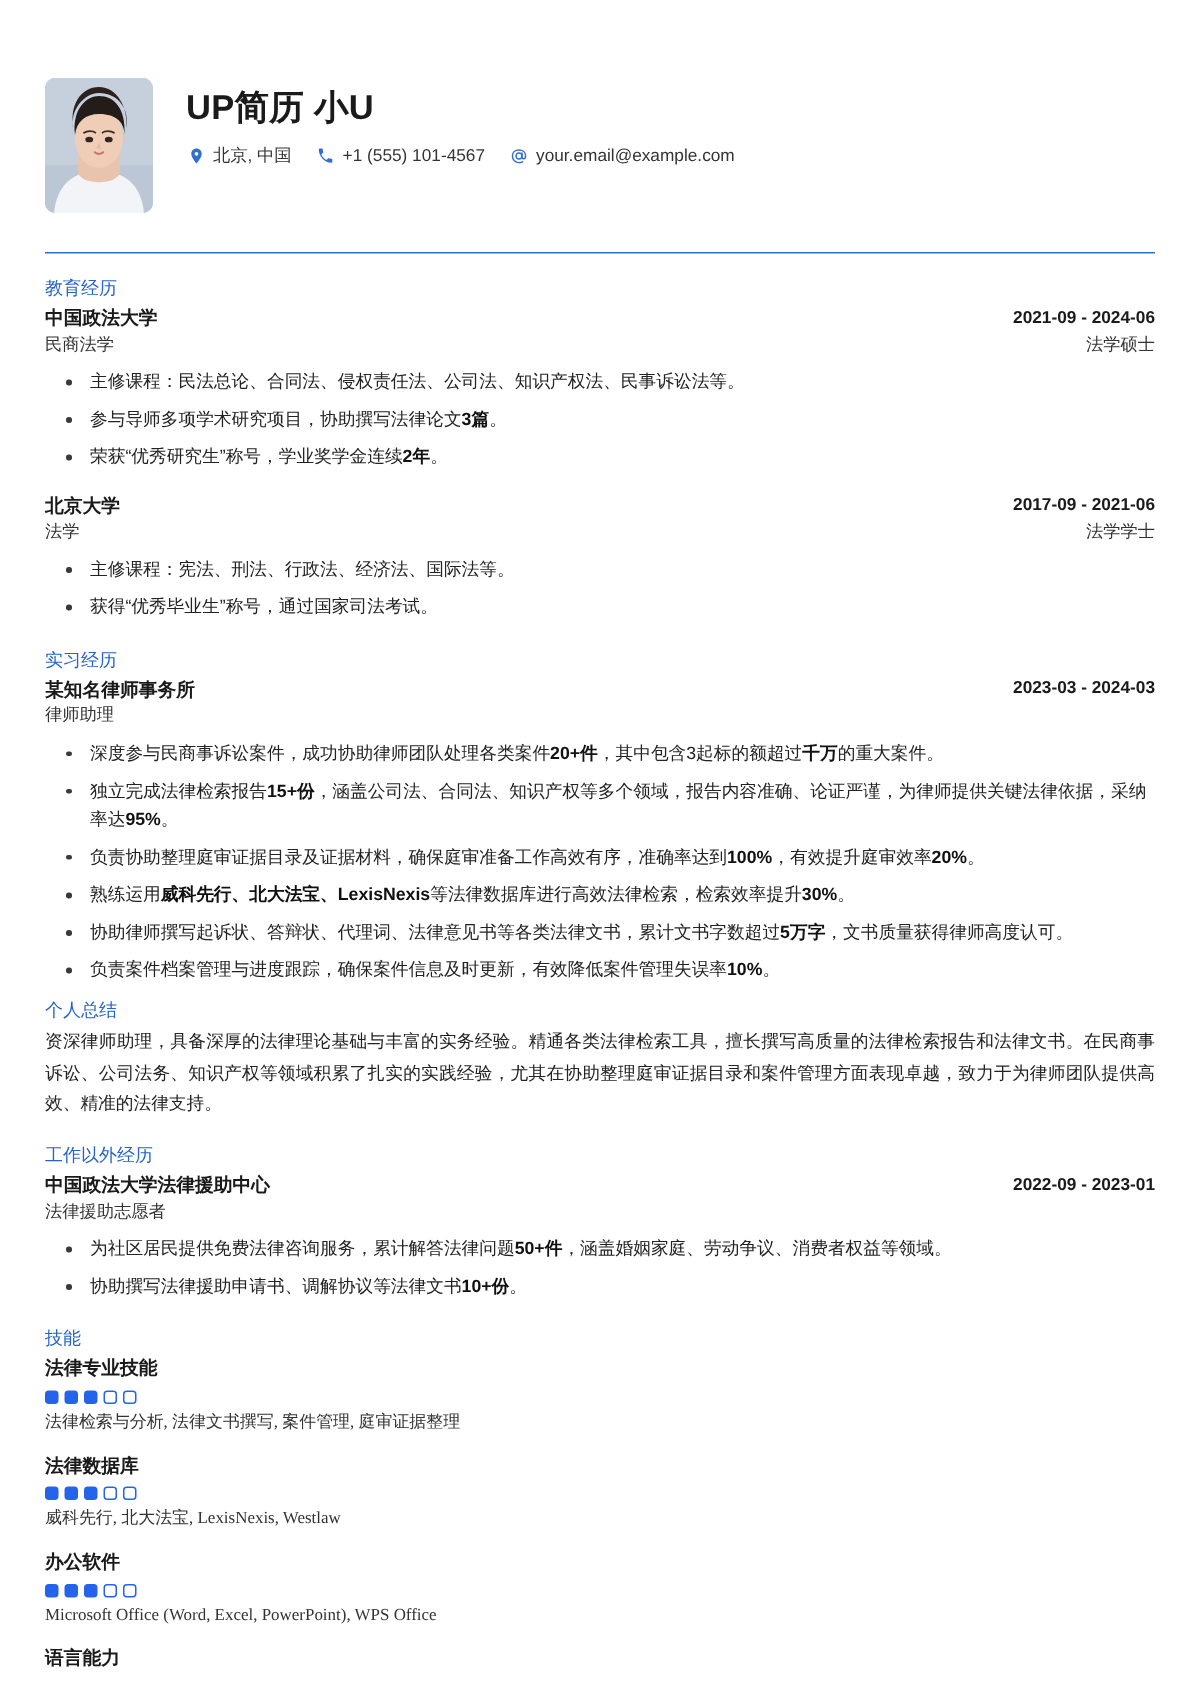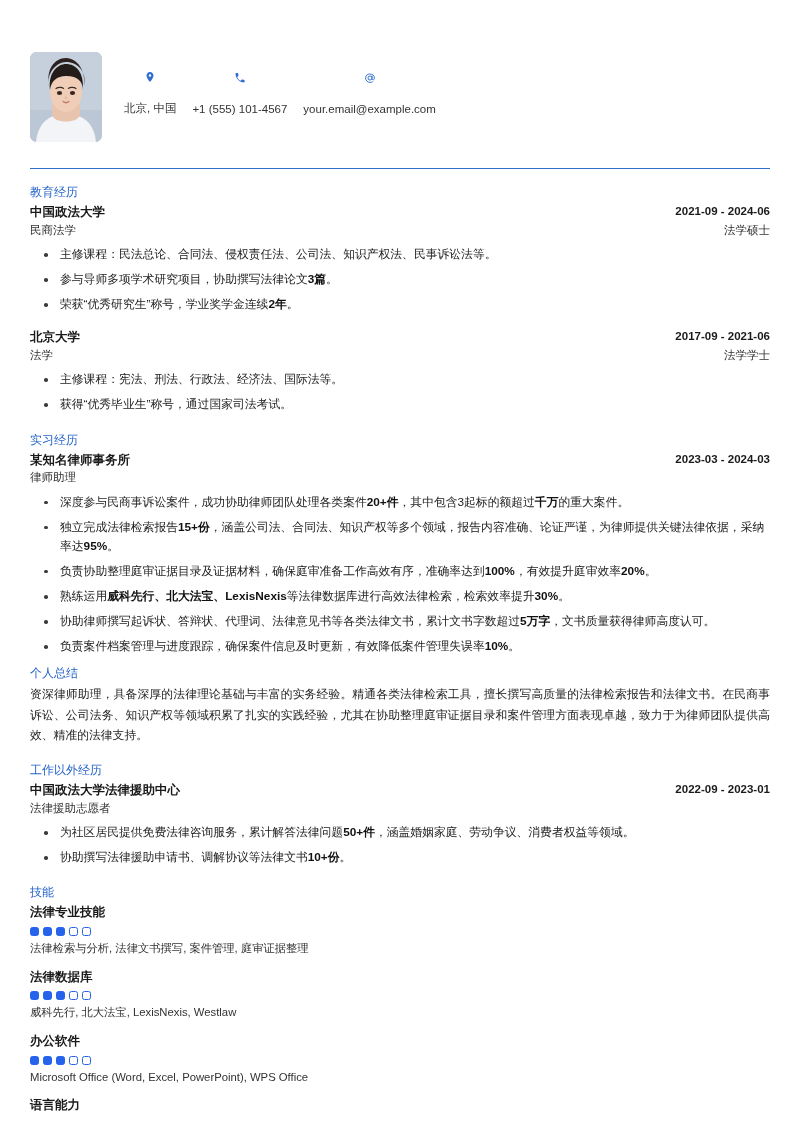--- a/index.html
+++ b/index.html
@@ -54,24 +54,23 @@
     display: flex;
     align-items: center;
     flex-wrap: wrap;
     gap: 0;
     font-size: 11.5px;
     color: #333333;
   }
   .contact {
     display: inline-flex;
     align-items: center;
-    gap: 18px;
+    gap: 5px;
     margin-right: 16px;
     white-space: nowrap;
-    flex-direction: column;
   }
   .contact .ci {
     display: inline-flex;
     align-items: center;
     justify-content: center;
     width: 13px;
     height: 13px;
     color: #2f6fd0;
     flex: 0 0 auto;
   }
@@ -94,21 +93,21 @@
     line-height: 1.5;
     margin-bottom: 2px;
   }
 
   .entry { margin-bottom: 0; }
   .entry + .entry { margin-top: 14px; }
 
   .entry-row {
     display: flex;
     justify-content: space-between;
-    align-items: flex-start;
+    align-items: center;
   }
   .entry-org {
     font-size: 12.5px;
     font-weight: bold;
     color: #1a1a1a;
     line-height: 1.5;
   }
   .entry-date {
     font-size: 11.5px;
     font-weight: bold;
@@ -157,21 +156,21 @@
 
   
   .summary {
     font-size: 11.8px;
     color: #222222;
     line-height: 1.72;
     text-align: justify;
   }
 
   
-  .skill { margin-top: 10px; }
+  .skill { margin-top: 10px; font-family: Liberation Serif, serif; }
   .skill:first-of-type { margin-top: 0; }
   .skill-name {
     font-size: 12.5px;
     font-weight: bold;
     color: #1a1a1a;
     line-height: 1.5;
   }
   .dots {
     display: flex;
     gap: 4px;
@@ -209,20 +208,21 @@
         <ellipse cx="29.5" cy="41" rx="2.6" ry="1.9" fill="#33251f"></ellipse>
         <ellipse cx="42.5" cy="41" rx="2.6" ry="1.9" fill="#33251f"></ellipse>
         <path d="M26 36.5 C28 35 32 35 33.6 36.4" stroke="#3a2b24" stroke-width="1.2" fill="none" stroke-linecap="round"></path>
         <path d="M38.4 36.4 C40 35 44 35 46 36.5" stroke="#3a2b24" stroke-width="1.2" fill="none" stroke-linecap="round"></path>
         <path d="M33.2 49.5 C35 51 37 51 38.8 49.5" stroke="#c1796f" stroke-width="1.4" fill="none" stroke-linecap="round"></path>
         <path d="M36 43 L34.4 47 L37.4 47 Z" fill="#e0b49d" opacity=".75"></path>
       </svg>
     </div>
 
     <div class="identity">
+      <div class="name">UP简历 小U</div>
 
       <div class="contacts">
         <span class="contact">
           <span class="ci">
             <svg viewBox="0 0 24 24" fill="currentColor" aria-hidden="true">
               <path d="M12 2C8.1 2 5 5.1 5 9c0 5.2 7 13 7 13s7-7.8 7-13c0-3.9-3.1-7-7-7zm0 9.5A2.5 2.5 0 1 1 12 6.5a2.5 2.5 0 0 1 0 5z"></path>
             </svg>
           </span>
           <span>北京, 中国</span>
         </span>

